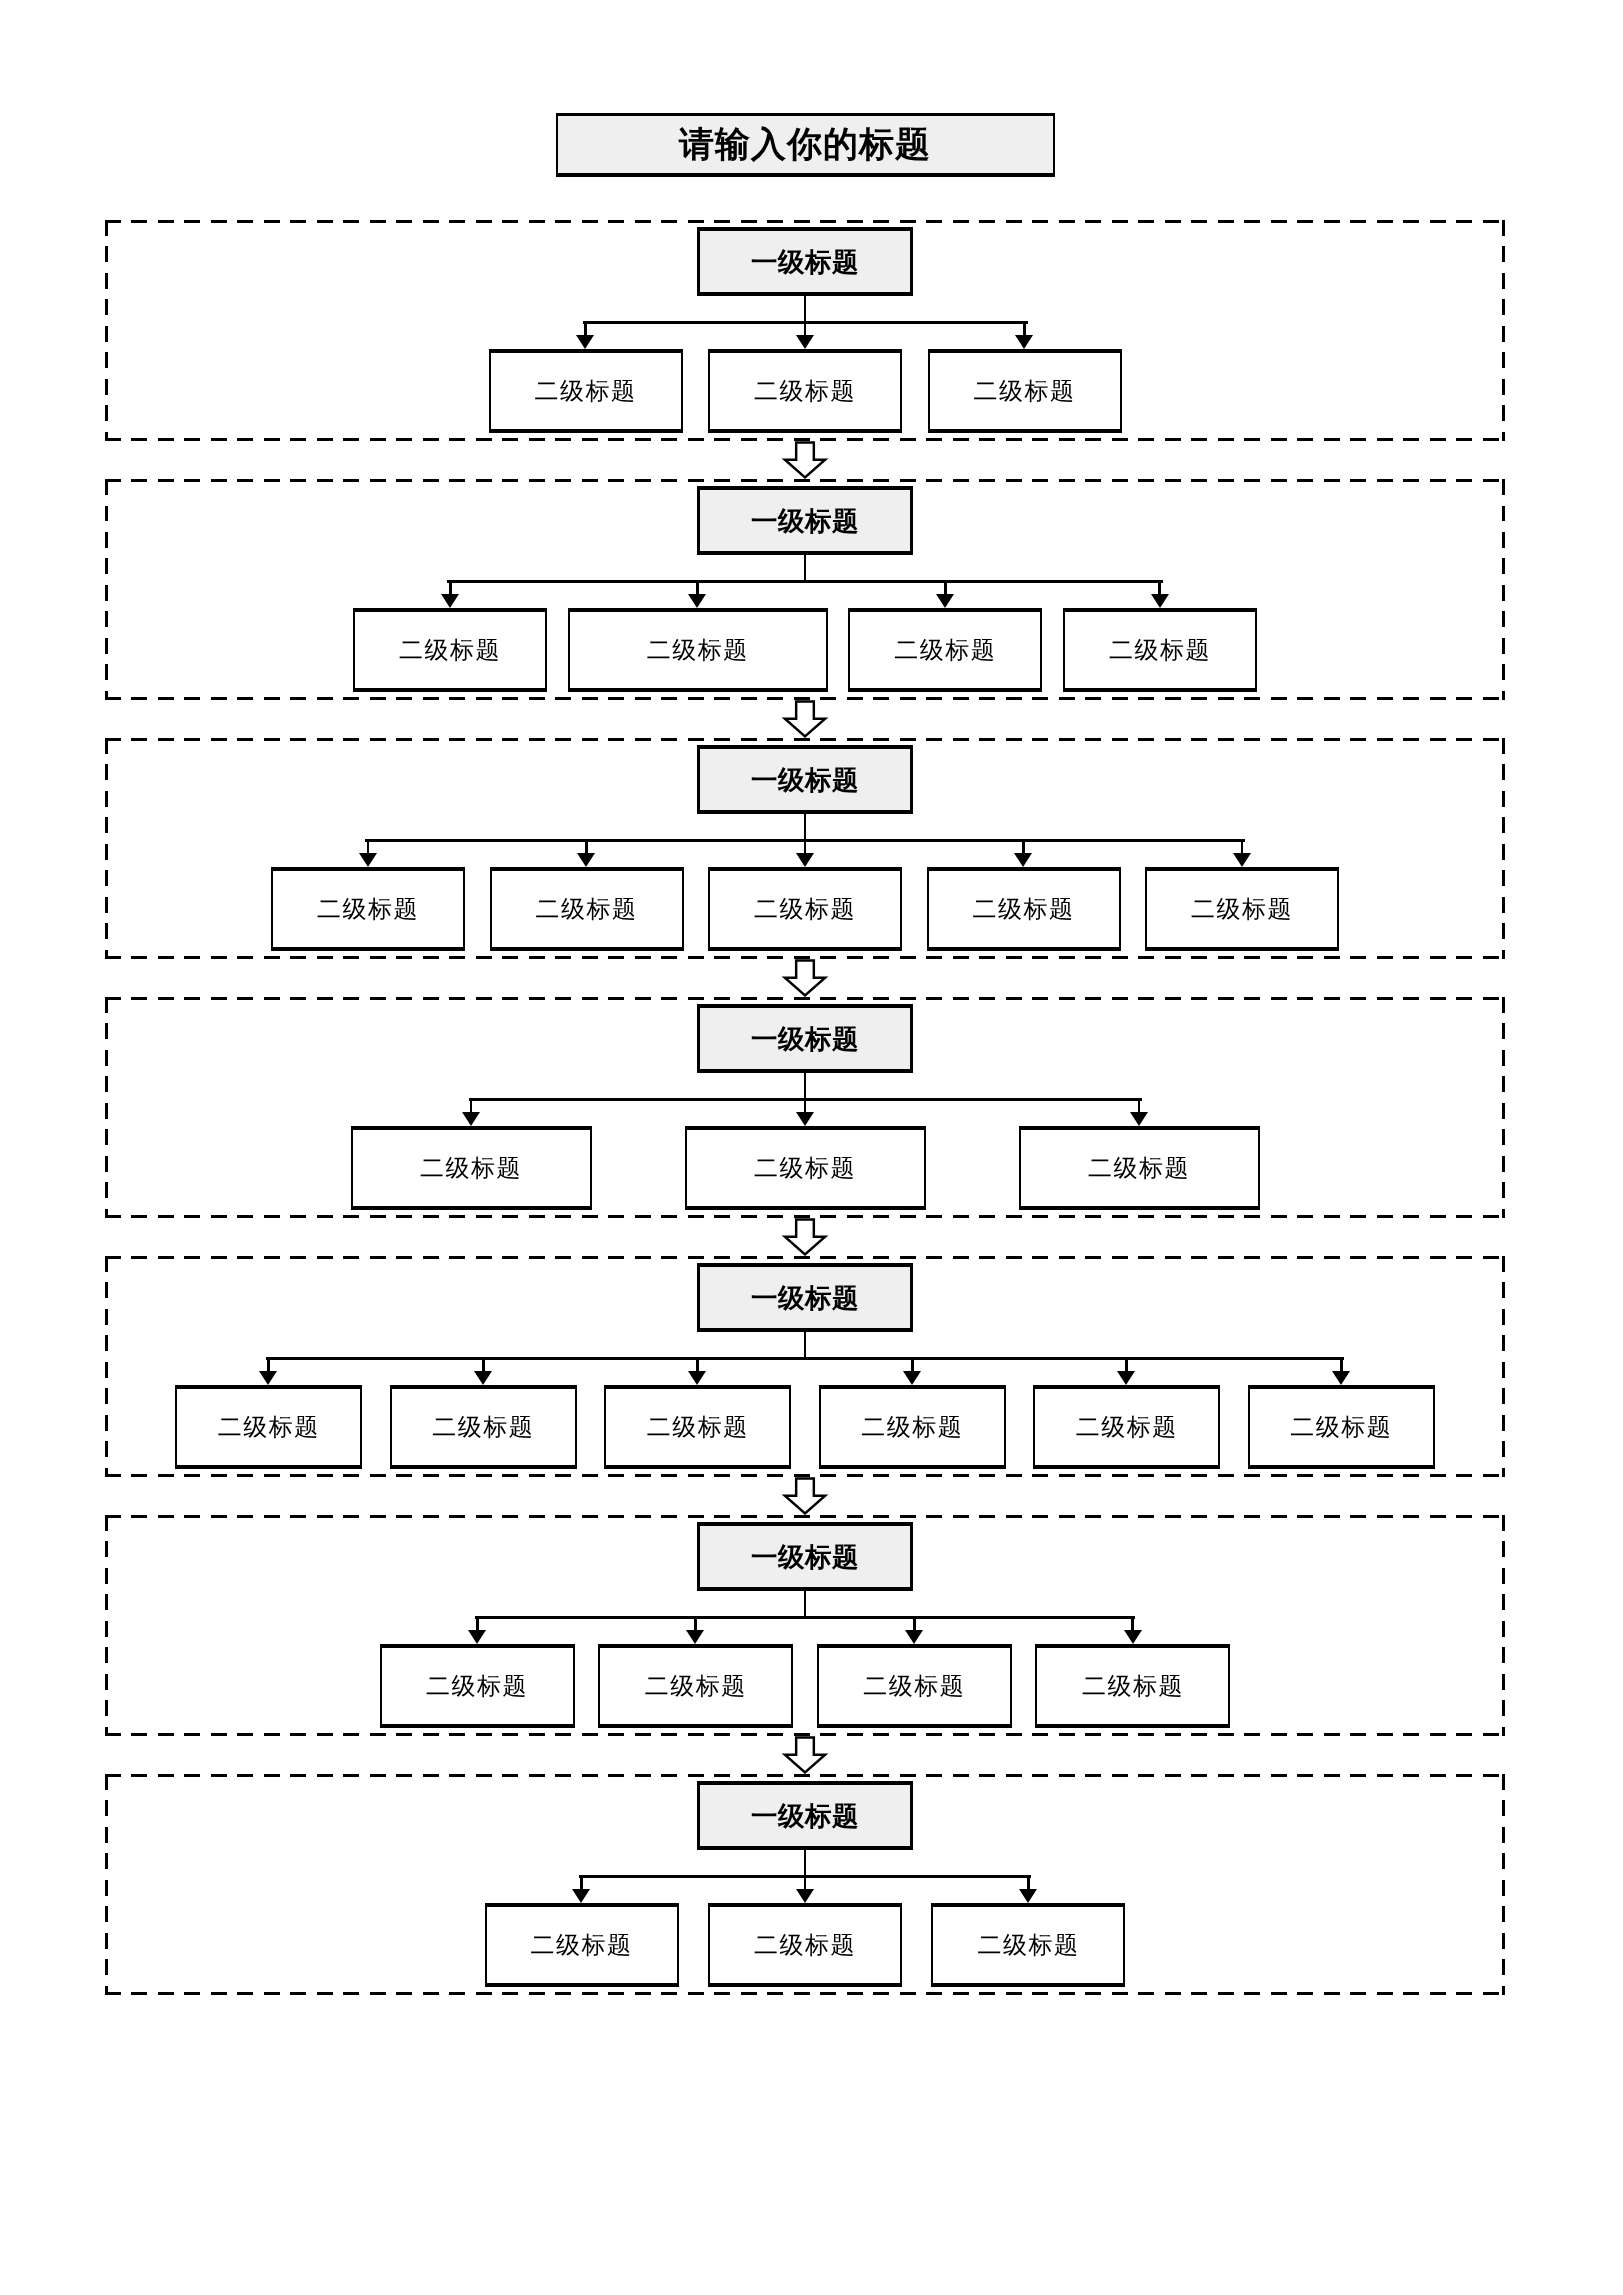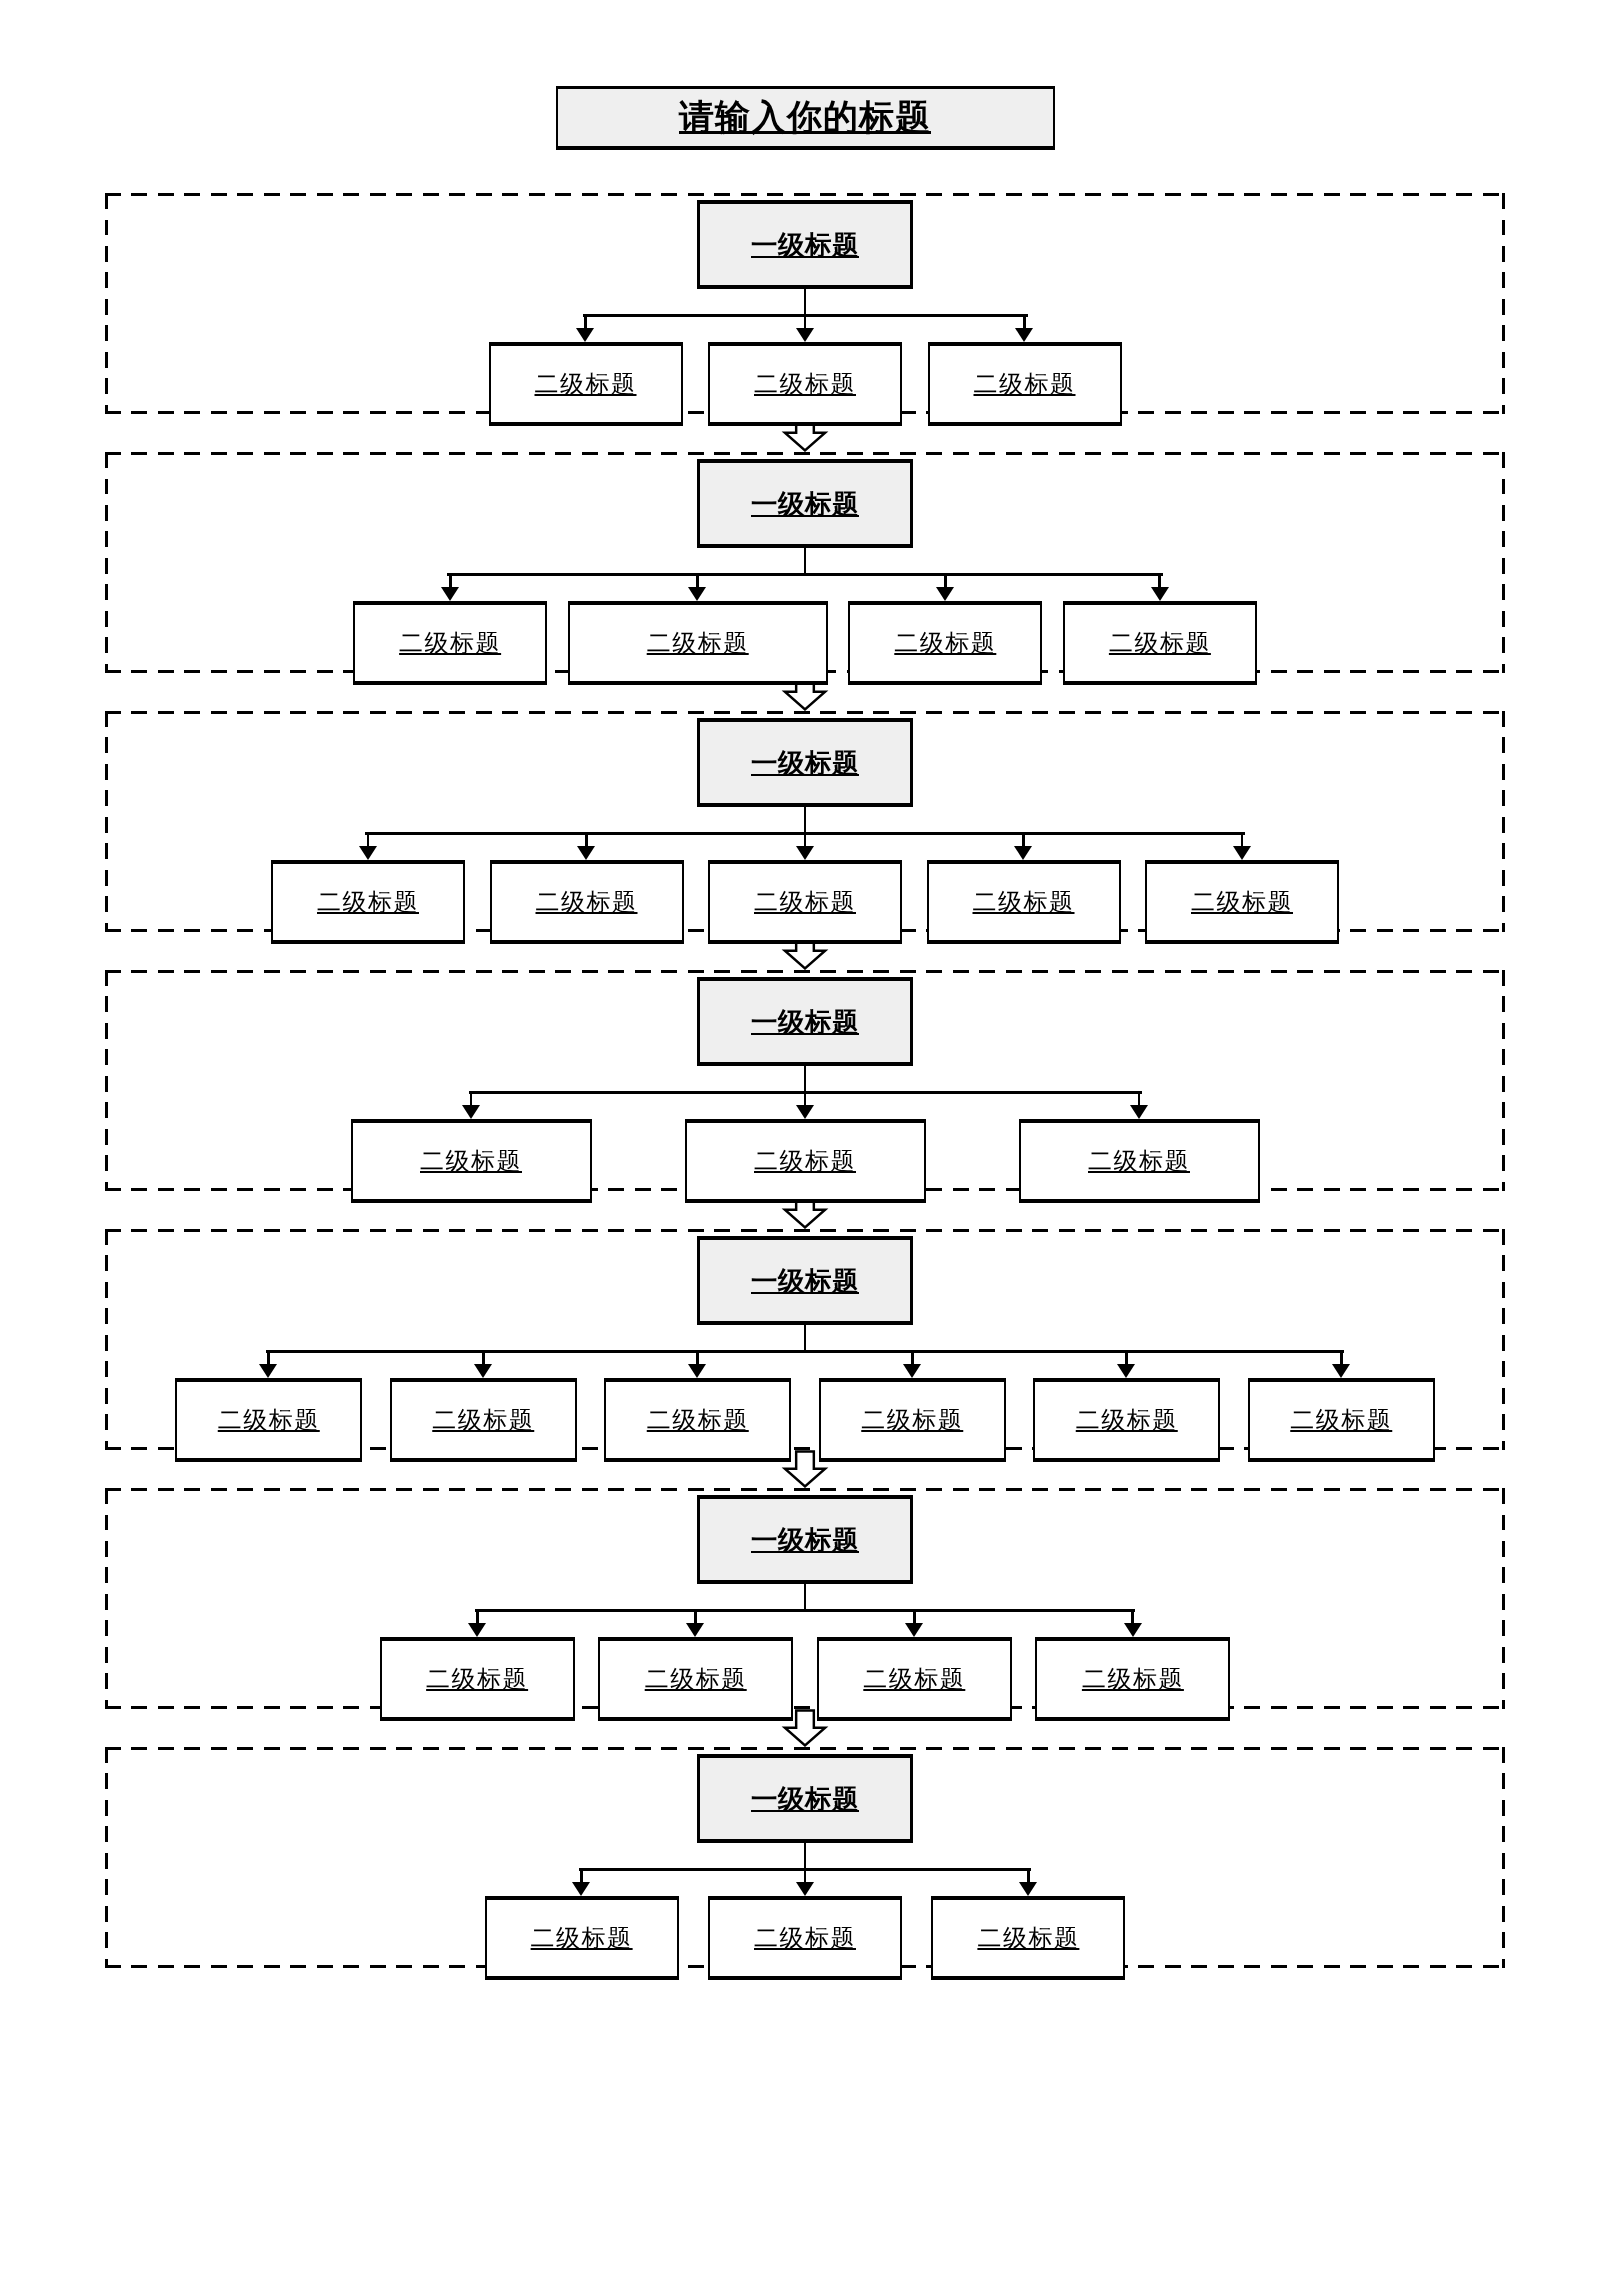--- a/index.html
+++ b/index.html
@@ -3,21 +3,21 @@
 <meta charset="utf-8">
 <style>
   * { box-sizing: border-box; }
   html,body { margin:0; padding:0; }
   body {
     width:1623px; height:2295px;
     background:#ffffff;
     font-family:"Liberation Sans", sans-serif;
     color:#000;
   }
-  .page { width:1400px; margin-left:105px; padding-top:86px;text-decoration:underline; }
+  .page { width:1400px; margin-left:105px; padding-top:113px; }
 
   
   .titlebox {
     width:499px; height:64px; margin:0 auto 43px auto;
     background:#efefef;
     border:2.9px solid #000; border-bottom-width:4.9px; border-top-width:3.9px;
     display:flex; align-items:center; justify-content:center;
     font-size:35px; font-weight:600; letter-spacing:1px;
   }
 
@@ -29,21 +29,21 @@
       repeating-linear-gradient(to right,#000 0 15.7px,transparent 15.7px 26.5px),
       repeating-linear-gradient(to bottom,#000 0 15.7px,transparent 15.7px 26.5px),
       repeating-linear-gradient(to bottom,#000 0 15.7px,transparent 15.7px 26.5px);
     background-size:100% 3.4px,100% 3.4px,3.4px 100%,3.4px 100%;
     background-position:left top,left bottom,left top,right top;
     background-repeat:no-repeat;
   }
 
   
   .pbox {
-    width:216px; height:89px; margin:0 auto;
+    width:216px; height:69px; margin:0 auto;
     background:#efefef;
     border:3.4px solid #000; border-top-width:4.4px; border-bottom-width:4.9px;
     display:flex; align-items:center; justify-content:center;
     font-size:26.5px; font-weight:600; letter-spacing:0.5px;text-align:right;
   }
 
   
   .stem { width:2.9px; height:24.5px; background:#000; margin:0 auto; }
 
   .rowwrap { display:flex; justify-content:center; }

